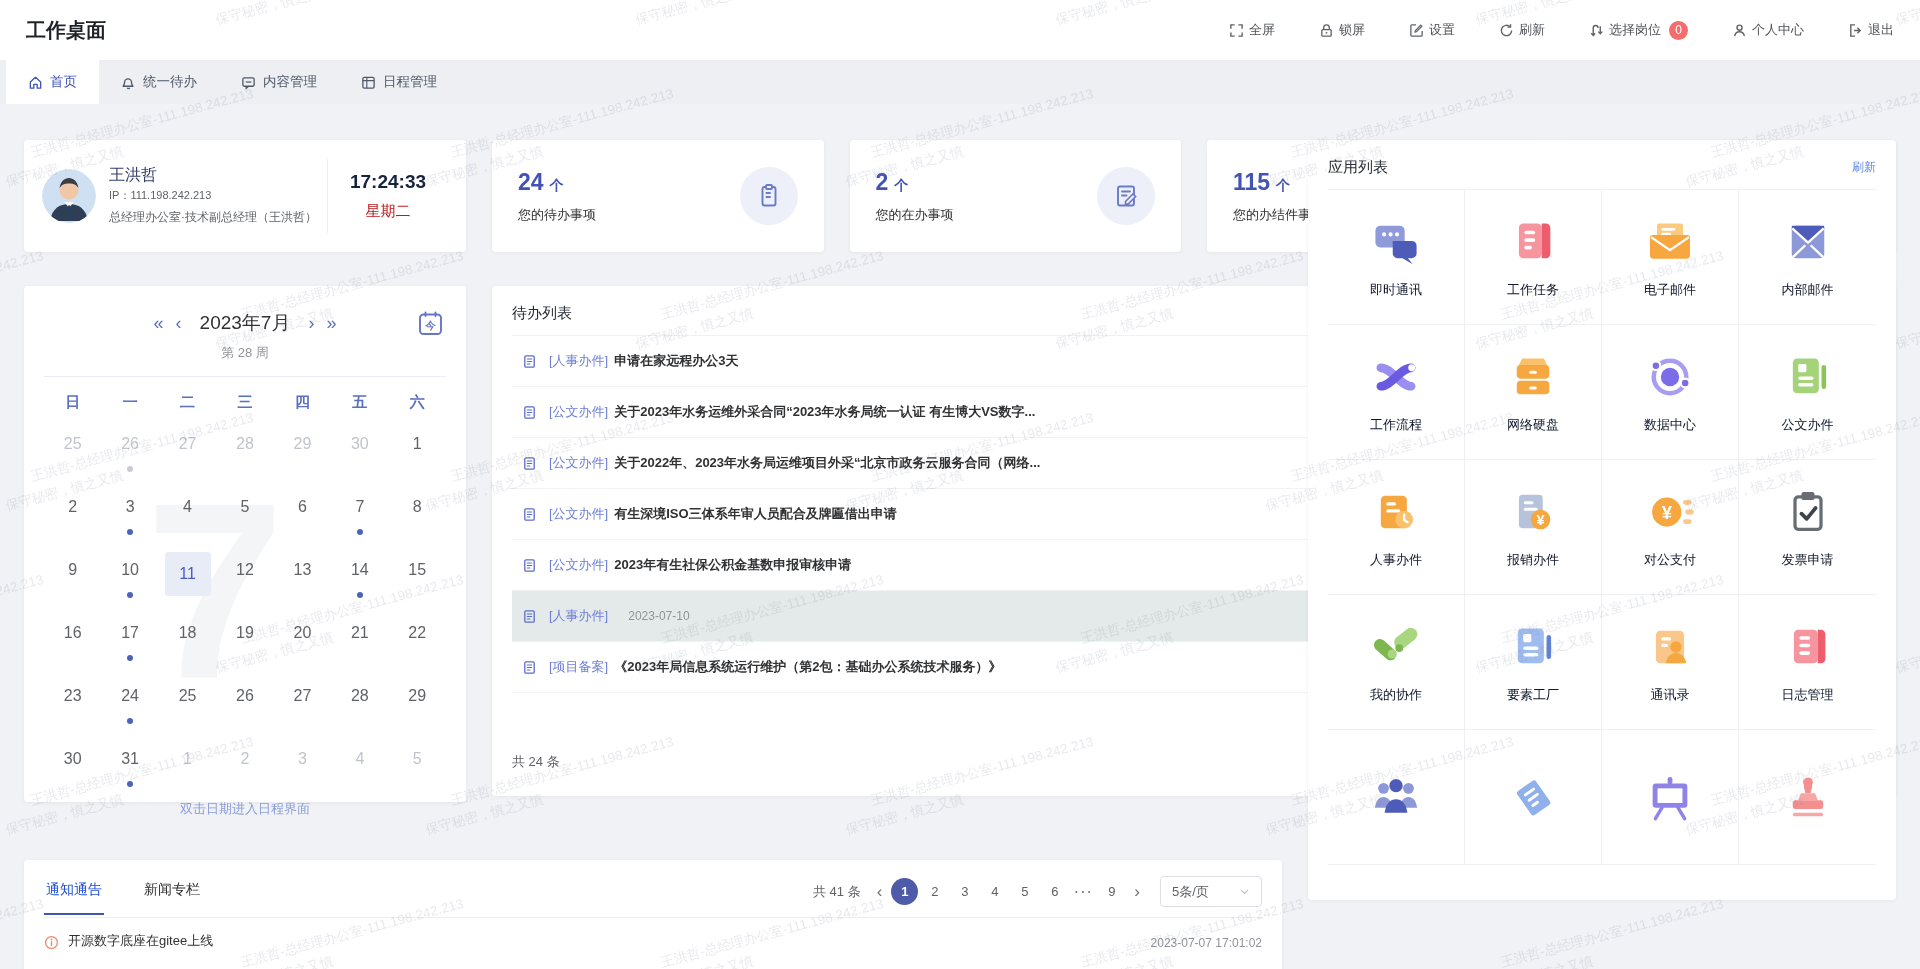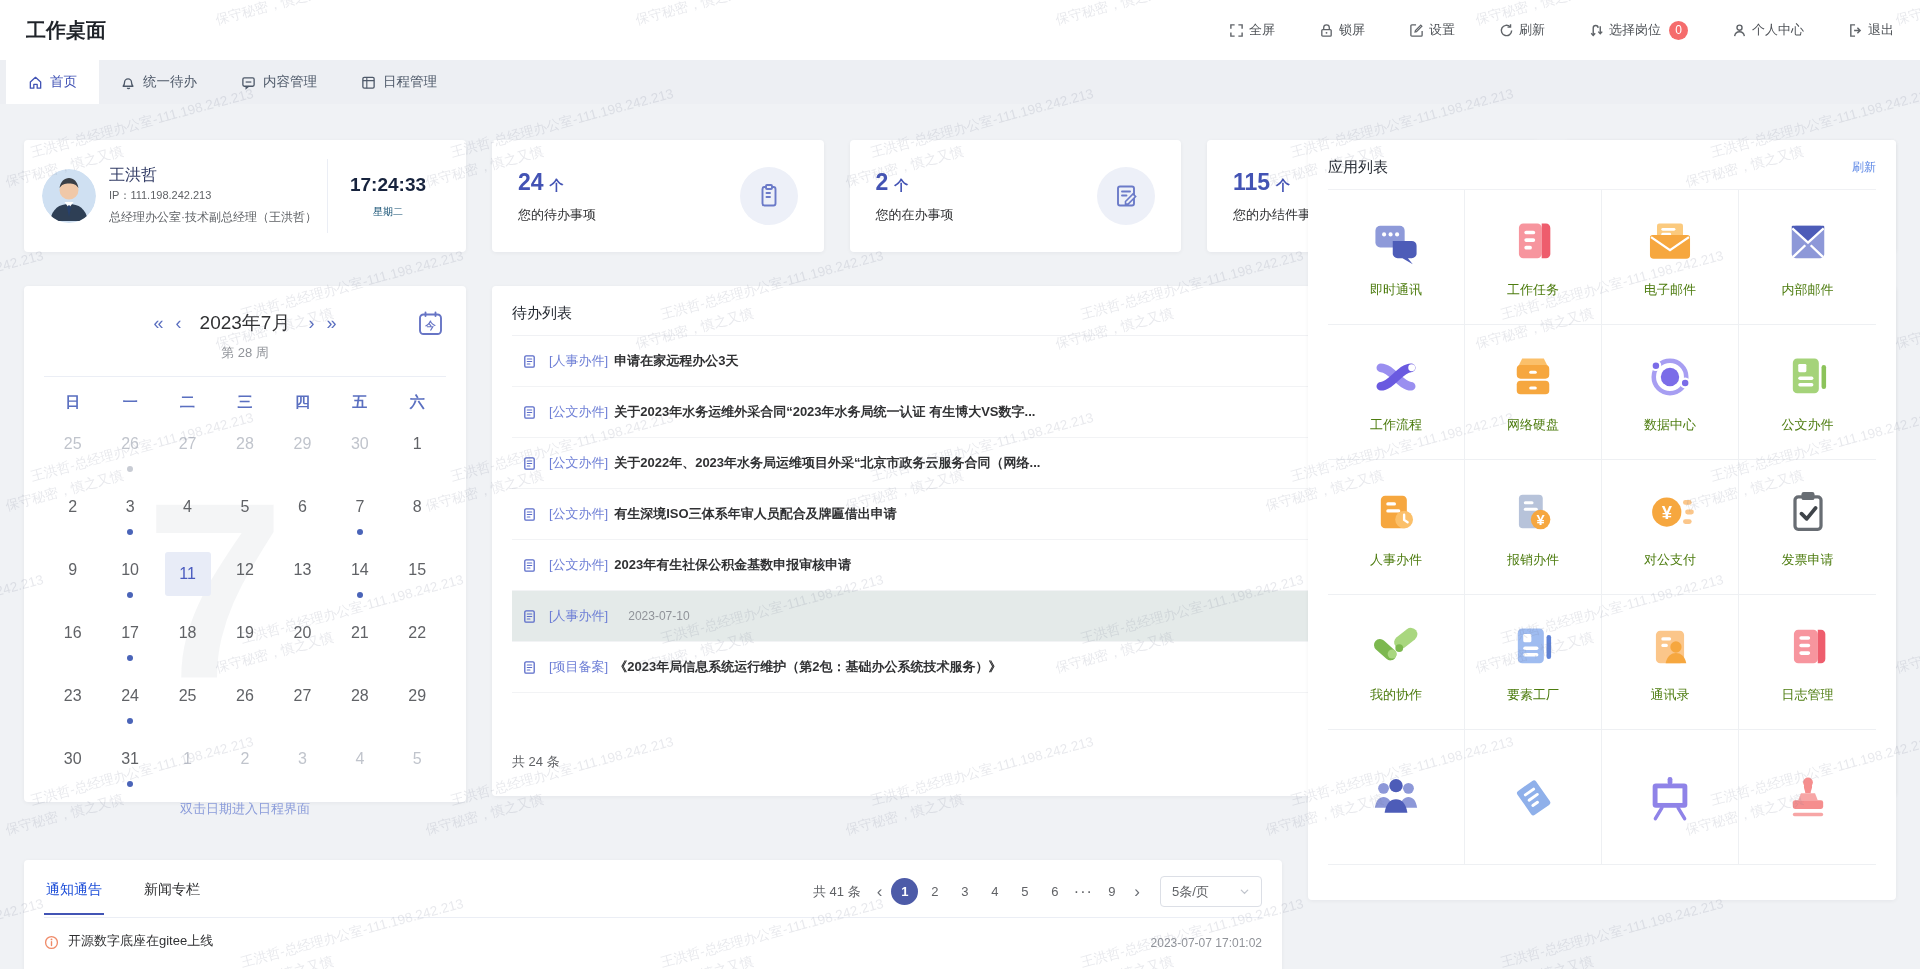--- a/index.html
+++ b/index.html
@@ -35,21 +35,21 @@
   .profile{width:442px;display:flex;align-items:center;padding:0 18px}
   .avatar{width:54px;height:54px;border-radius:50%;overflow:hidden;flex:none}
   .avatar svg{width:54px;height:54px}
   .pinfo{margin-left:13px;width:212px}
   .pname{font-size:16px;font-weight:normal;color:#333d66}
   .pip{font-size:11px;color:#5f6266;margin-top:2px}
   .porg{font-size:12px;color:#5f6266;margin-top:6px;line-height:1.45}
   .pdivider{width:1px;height:74px;background:#ebeef5;margin-left:6px}
   .ptime{flex:1;display:flex;flex-direction:column;align-items:center;justify-content:center}
   .ptimeval{font-size:19px;font-weight:bold;color:#17233d}
-  .pweek{font-size:10px;color:#0c4a6e;margin-top:9px}
+  .pweek{font-size:15px;color:#b91c1c;margin-top:9px}
   .statwrap{flex:1;display:flex;gap:26px}
   .stat{flex:1;display:flex;align-items:center;justify-content:space-between;padding:0 26px}
   .snumrow{display:flex;align-items:baseline;color:#4353b4}
   .snum{font-size:23px;font-weight:bold}
   .sunit{font-size:14px;font-weight:bold;margin-left:6px}
   .slab{font-size:13px;color:#303133;margin-top:10px}
   .scirc{width:58px;height:58px;border-radius:50%;background:#edf0f8;display:flex;align-items:center;justify-content:center}
   .scirc svg{width:28px;height:28px}
 
   
@@ -96,21 +96,21 @@
   .pellip{color:#606266;min-width:24px;text-align:center;letter-spacing:1px;cursor:pointer}
   .psel{height:31px;border:1px solid #dcdfe6;border-radius:4px;background:#fff;display:flex;align-items:center;justify-content:space-between;padding:0 11px;width:102px;font-size:13px;color:#606266;margin-left:14px;cursor:pointer}
   .chev svg{width:11px;height:11px}
 
   .apps{position:absolute;right:24px;top:36px;width:588px;height:760px;padding:14px 20px 0;overflow:hidden}
   #apps-grid{display:grid;grid-template-columns:repeat(4,1fr)}
   .appcell{height:135px;display:flex;flex-direction:column;align-items:center;justify-content:center;border-bottom:1px solid #eef0f3;cursor:pointer}
   .appcell:not(:nth-child(4n)){border-right:1px solid #eef0f3}
   .appic{width:52px;height:52px}
   .appic svg{width:52px;height:52px}
-  .applab{font-size:13px;color:#4d7c0f;margin-top:13px}
+  .applab{font-size:13px;color:#0f172a;margin-top:13px}
 
   
   .row3{margin-top:14px}
   .notice{width:1258px;height:150px;padding:16px 20px 0}
   .nhead{display:flex;align-items:center;border-bottom:1px solid #ebeef5}
   #notice-tabs{display:flex;gap:38px}
   .ntab{font-size:14px;color:#303133;padding:2px 2px 14px;cursor:pointer}
   .ntab.on{color:#1d4ed8;border-bottom:2px solid #4254b5;margin-bottom:-1px}
   .nctrl{margin-left:auto;display:flex;align-items:center;padding-bottom:10px}
   .nctrl .ptotal{margin-right:10px}

